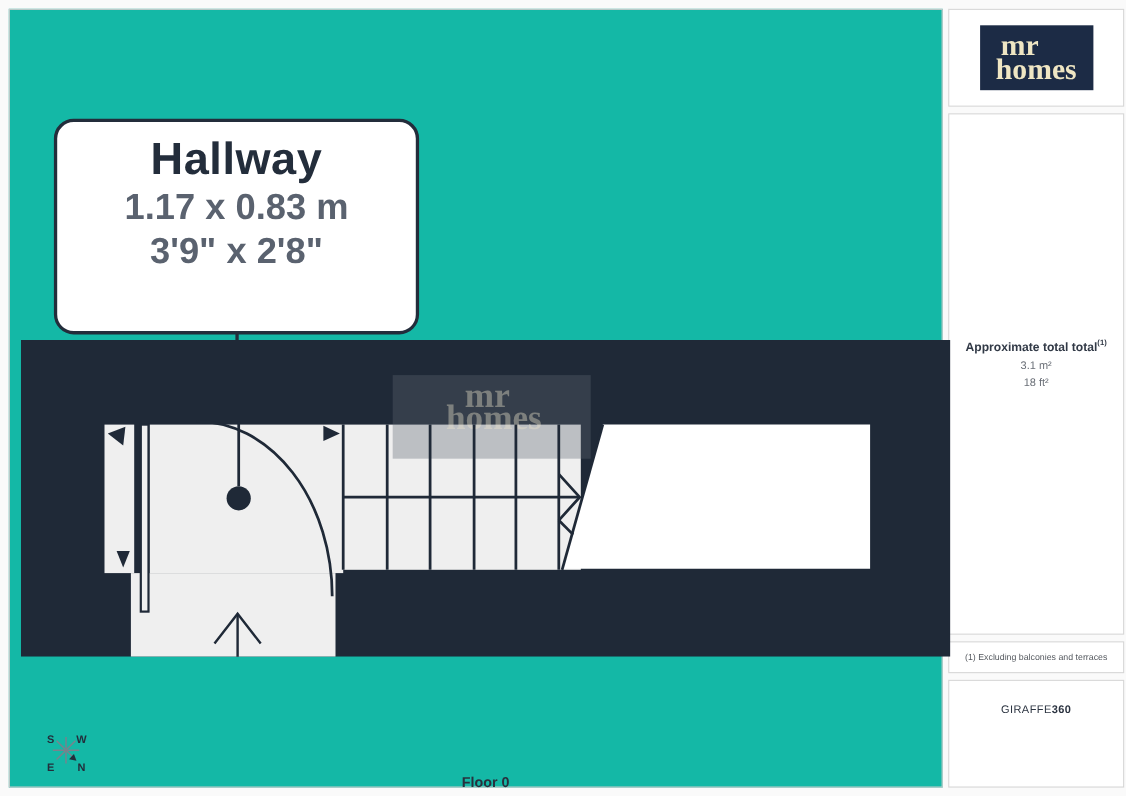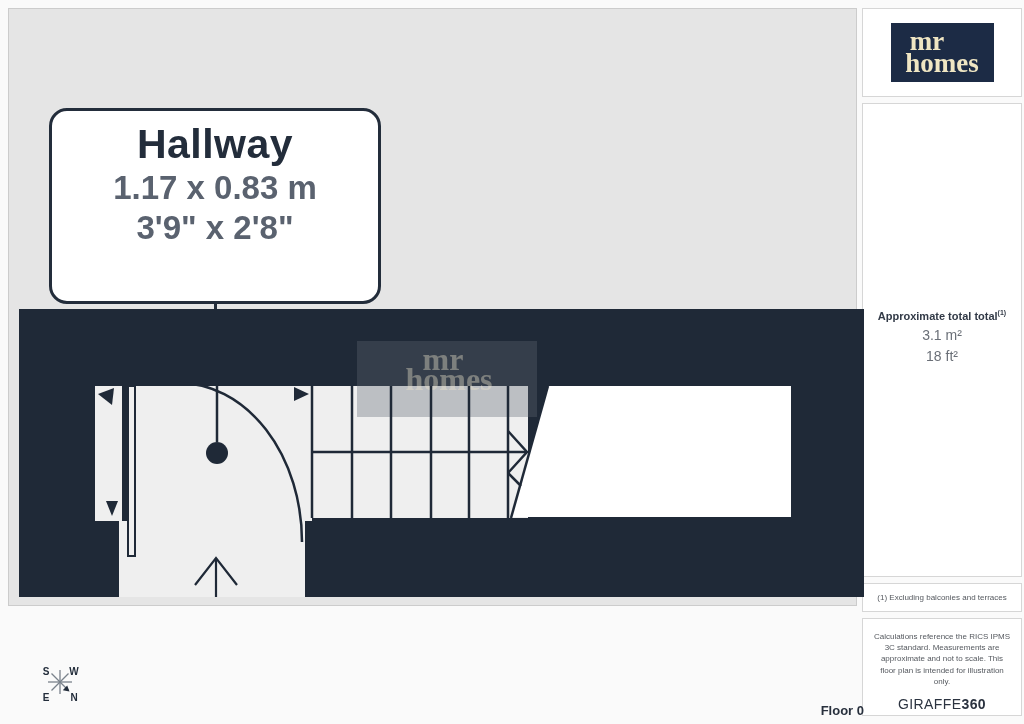--- a/index.html
+++ b/index.html
@@ -1,56 +1,56 @@
 <!DOCTYPE html>
 <html><head>
 <meta charset="utf-8">
 <style>
   html,body{margin:0;padding:0;width:1024px;height:724px;background:#fafafa;overflow:hidden;
     font-family:"Liberation Sans",sans-serif;}
   .page{position:relative;width:1024px;height:724px;}
 
   
-  .canvas{position:absolute;left:8px;top:8px;width:849px;height:598px;background:#e5e5e5;
+  .canvas{position:absolute;left:8px;top:8px;width:849px;height:708px;background:#14b8a6;
     border:1px solid #cccccc;box-sizing:border-box;}
 
   
   .callout{position:absolute;left:40px;top:99px;width:332px;height:196px;background:#ffffff;
     border:3px solid #232d3b;border-radius:18px;display:flex;flex-direction:column;
     align-items:center;justify-content:flex-start;padding-top:10px;box-sizing:border-box;z-index:2;}
   .callout-room{font-size:41px;font-weight:800;color:#232d3b;letter-spacing:.5px;line-height:1.15;}
   .callout-dim{font-size:33px;font-weight:700;color:#5a626f;line-height:1.22;}
   .callout-stem{position:absolute;left:205px;top:294px;width:3px;height:14px;background:#232d3b;z-index:1;}
 
   
   .plan{position:absolute;left:10px;top:300px;z-index:3;}
 
   
   .compass{position:absolute;left:28px;top:648px;z-index:2;}
 
-  .floor-label{position:absolute;left:10px;top:694px;width:845px;text-align:right;
+  .floor-label{position:absolute;left:10px;top:694px;width:845px;text-align:center;
     font-size:13px;font-weight:700;color:#28303d;z-index:2;}
 
   
   .panel{position:absolute;left:862px;width:160px;background:#ffffff;border:1px solid #d6d6d6;
     box-sizing:border-box;}
   .panel-logo{top:8px;height:89px;display:flex;align-items:center;justify-content:center;}
   .logo-box{width:103px;height:59px;background:#1c2b45;display:flex;flex-direction:column;
     align-items:center;justify-content:center;font-family:"Liberation Serif",serif;
     font-weight:700;color:#efe6c3;font-size:27px;line-height:.78;}
   .logo-box .l1{margin-right:30px;}
   .panel-info{top:103px;height:474px;text-align:center;padding-top:205px;}
   .area-label{font-size:11px;font-weight:700;color:#323a47;}
   .area-label sup{font-size:7px;}
-  .area-val{font-size:14px;color:#6a6f77;margin-top:5px;}
+  .area-val{font-size:10px;color:#6a6f77;margin-top:5px;}
   .panel-footnote{top:583px;height:29px;display:flex;align-items:center;justify-content:center;}
   .footnote-text{font-size:8px;color:#55595f;}
   .panel-disclaimer{top:618px;height:98px;text-align:center;padding:12px 10px 0 10px;}
   .disclaimer-text{font-size:8px;color:#55595f;line-height:1.4;}
-  .brand{margin-top:9px;font-size:14px;color:#2b3340;letter-spacing:.4px;}
+  .brand{margin-top:9px;font-size:10px;color:#2b3340;letter-spacing:.4px;}
   .brand .b360{font-weight:700;}
 
   
   .wm-text{font-family:"Liberation Serif",serif;font-weight:700;fill:rgba(236,227,202,.40);}
   .compass-letter{font-family:"Liberation Sans",sans-serif;font-weight:700;fill:#232d3b;font-size:10px;}
 </style>
 </head>
 <body>
 
 <div class="page">
@@ -149,19 +149,18 @@
     </div>
     <div class="area-val">3.1 m²</div>
     <div class="area-val">18 ft²</div>
   </div>
 
   <div class="panel panel-footnote">
     <div class="footnote-text">(1) Excluding balconies and terraces</div>
   </div>
 
   <div class="panel panel-disclaimer">
-    <div class="disclaimer-text">Calculations reference the RICS IPMS 3C standard. Measurements are approximate and not to scale. This floor plan is intended for illustration only.</div>
     <div class="brand">
       <span>GIRAFFE</span><span class="b360">360</span>
     </div>
   </div>
 
 </div>
 
 </body></html>

